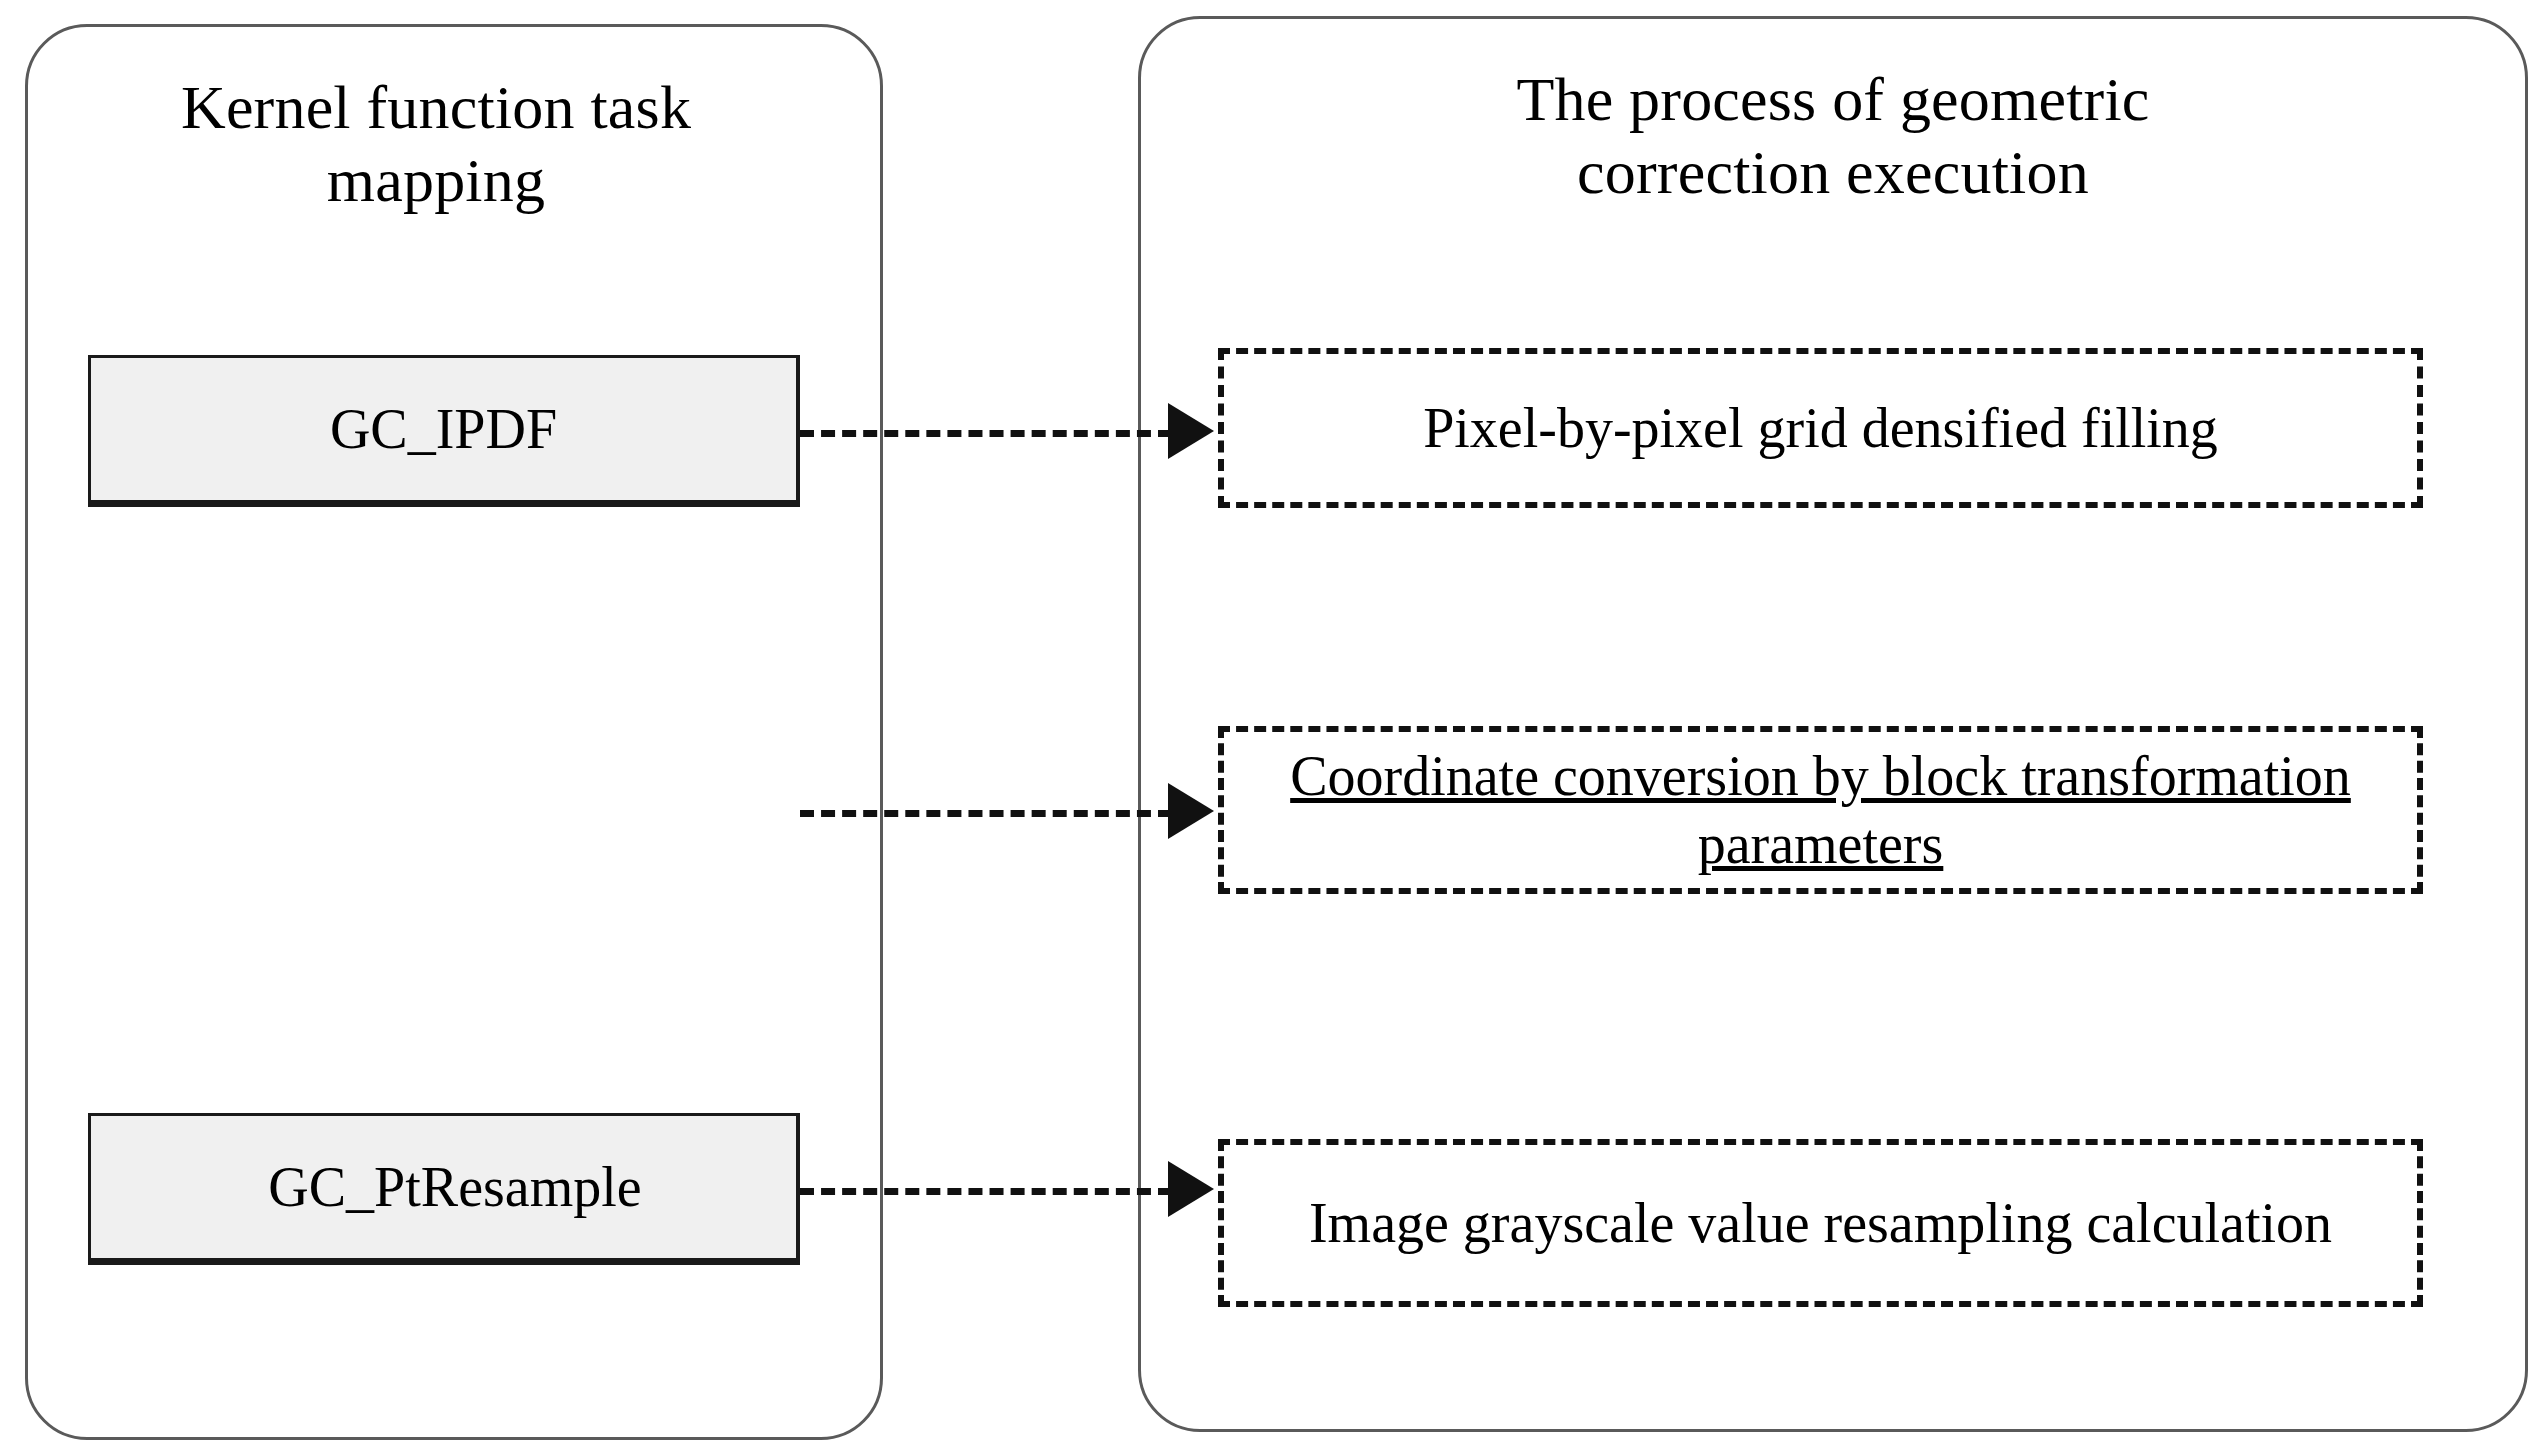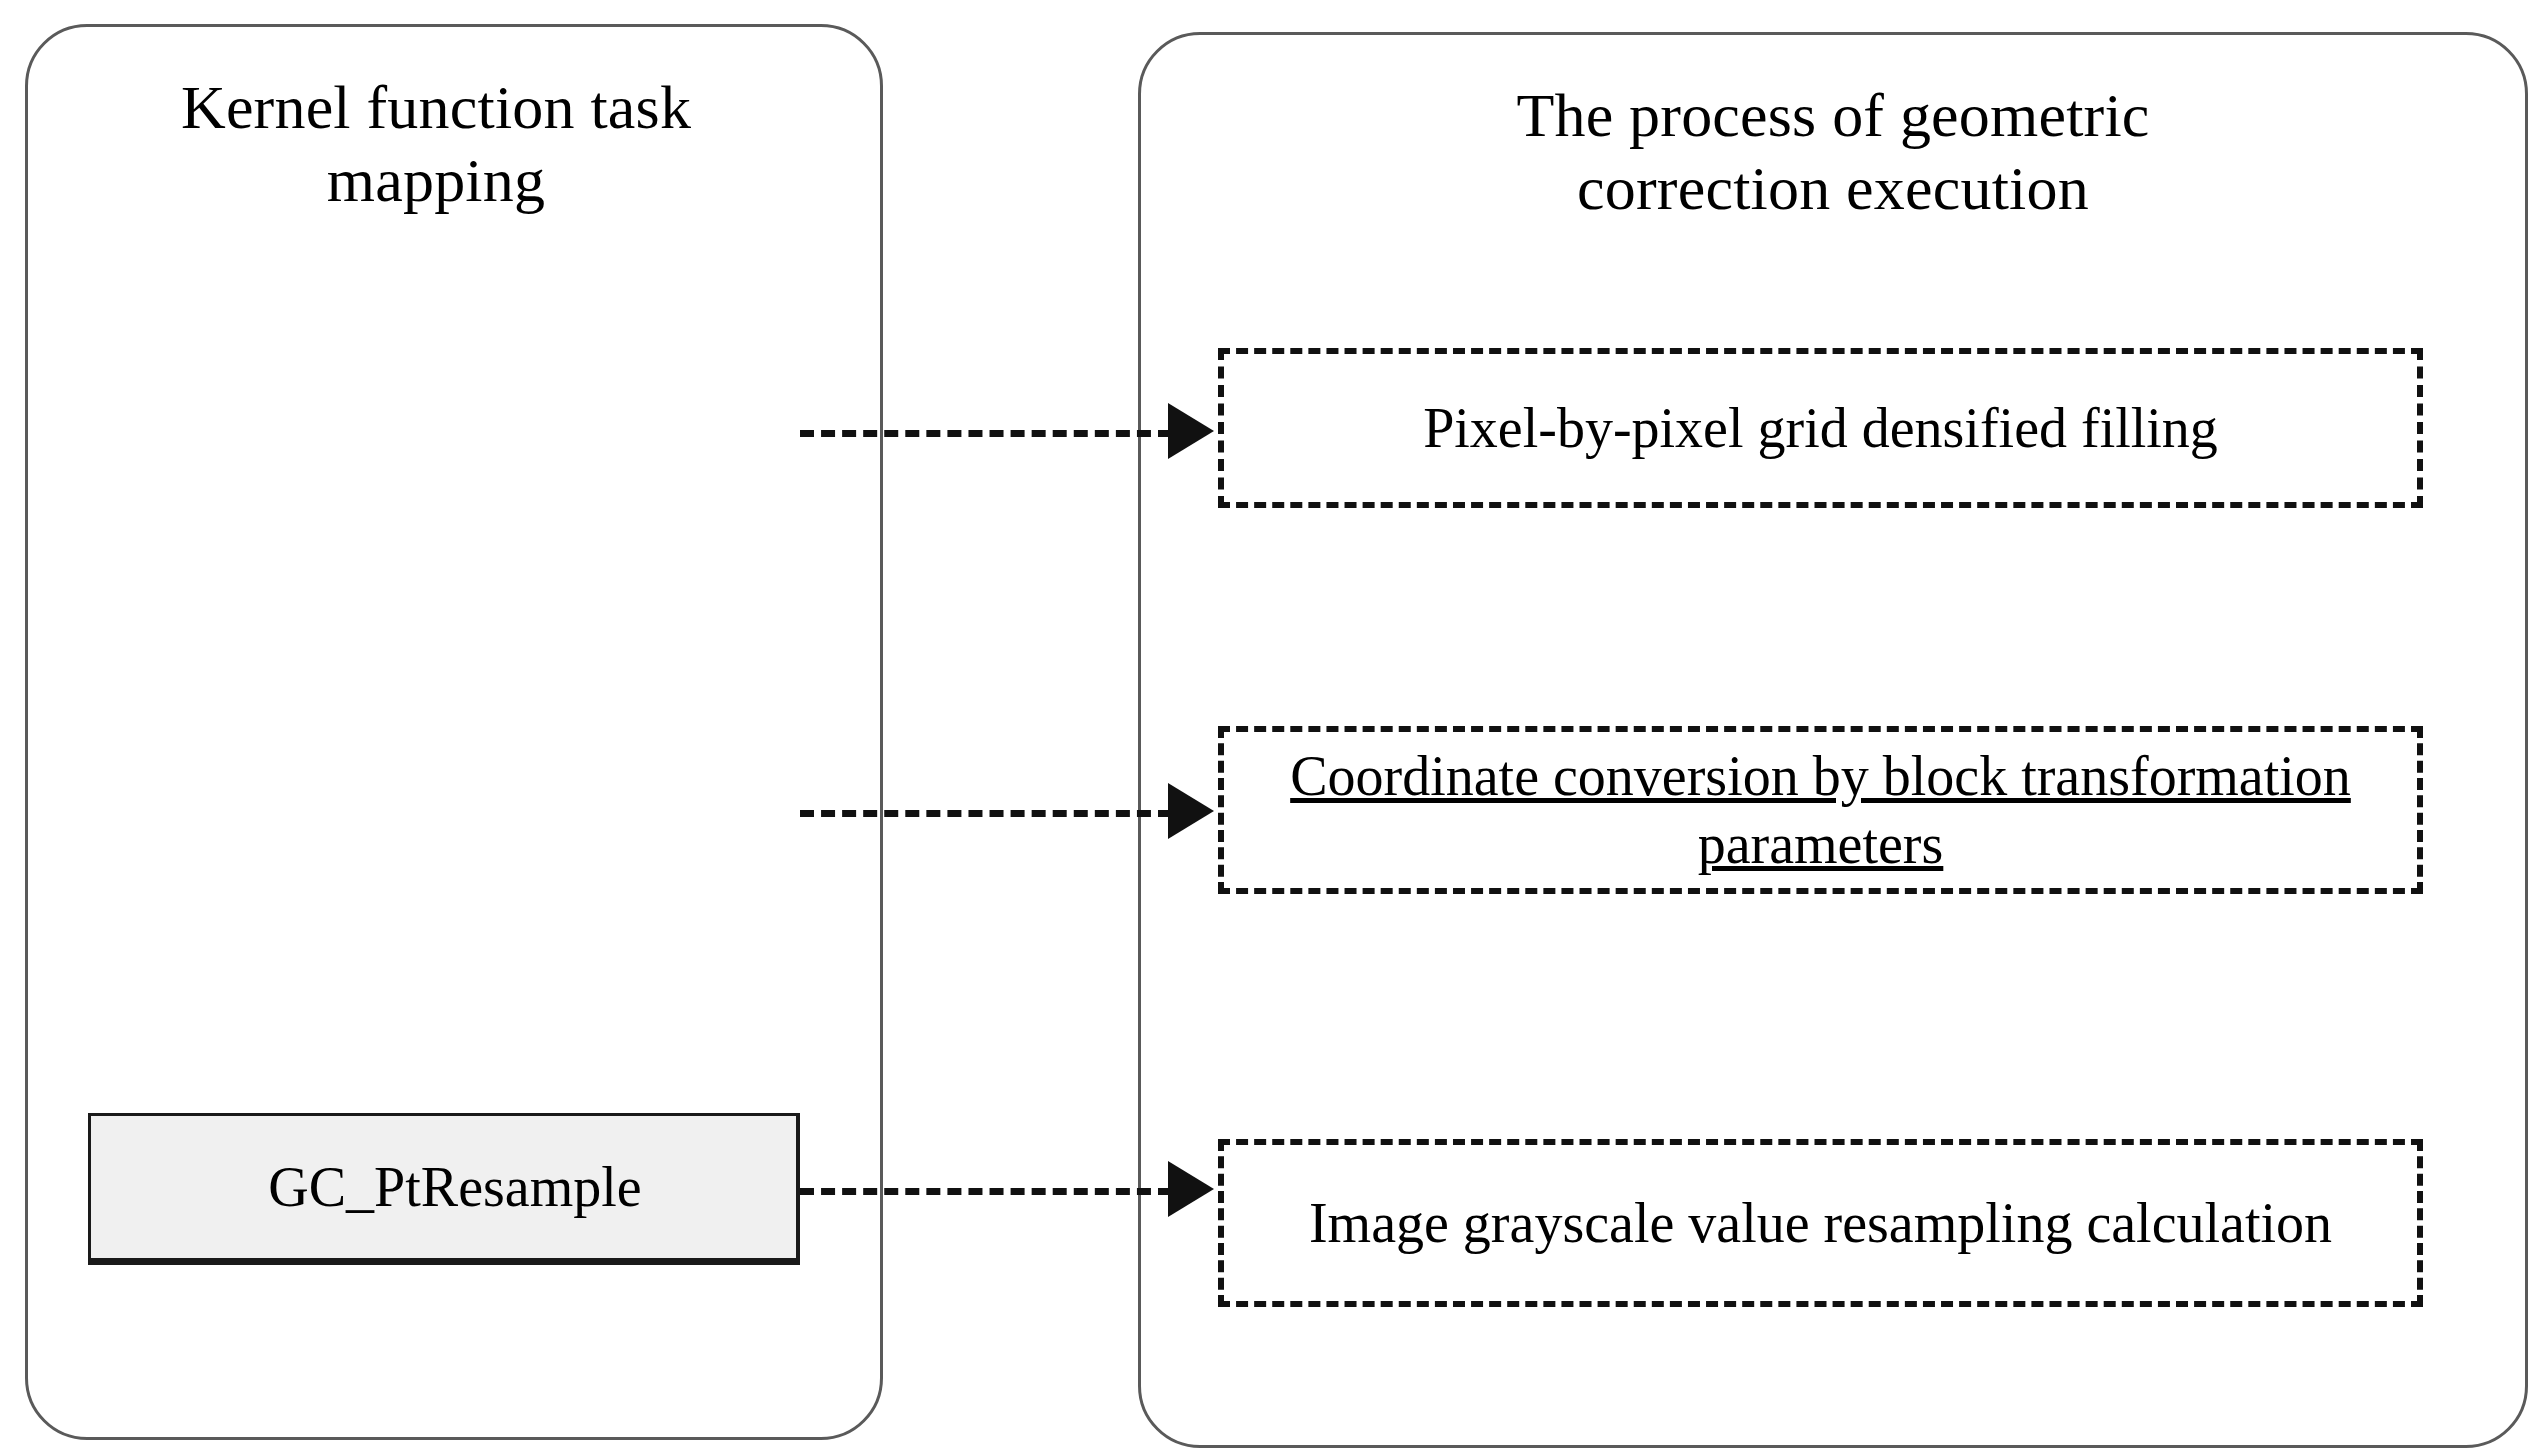--- a/index.html
+++ b/index.html
@@ -21,21 +21,21 @@
 
   
   .panel {
     position: absolute;
     border: 3px solid #5a5a5a;
     border-radius: 62px;
     background: #ffffff;
     box-sizing: border-box;
   }
   #panel-left  { left: 25px;   top: 24px; width: 858px;  height: 1416px; }
-  #panel-right { left: 1138px; top: 32px; width: 1390px; height: 1416px; }
+  #panel-right { left: 1138px; top: 16px; width: 1390px; height: 1416px; }
 
   .panel-title {
     position: absolute;
     left: 0;
     right: 0;
     text-align: center;
     color: #000000;
     font-size: 62px;
     line-height: 1.18;
     letter-spacing: 0.2px;
@@ -93,20 +93,23 @@
 </style>
 </head>
 <body>
 
 <div id="canvas">
 
   <div id="panel-left" class="panel">
     <div class="panel-title" style="padding-left: 114px; padding-right: 150px;">Kernel function task mapping</div>
   </div>
 
+  <div class="kernel-box" style="left:88px; top:355px; width:712px; height:152px;">
+    <span>GC_IPDF</span>
+  </div>
 
 
   <div class="kernel-box" style="left:88px; top:1113px; width:712px; height:152px;padding-left:23px;">
     <span>GC_PtResample</span>
   </div>
 
   <div id="panel-right" class="panel">
     <div class="panel-title" style="padding-left: 330px; padding-right: 330px;">The process of geometric correction execution</div>
   </div>
 

